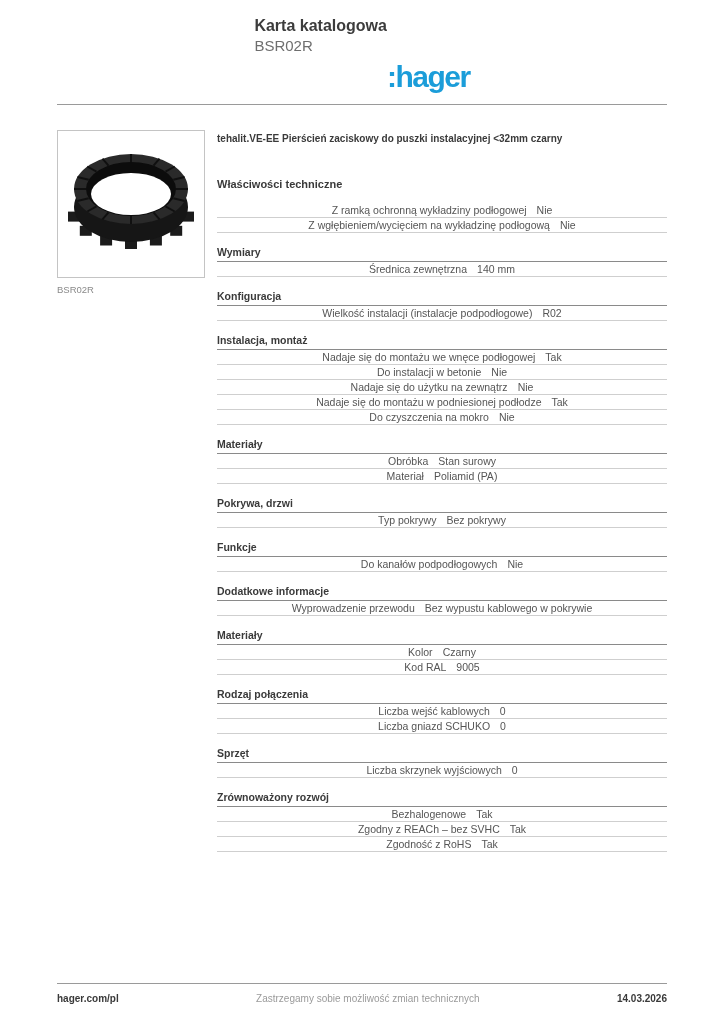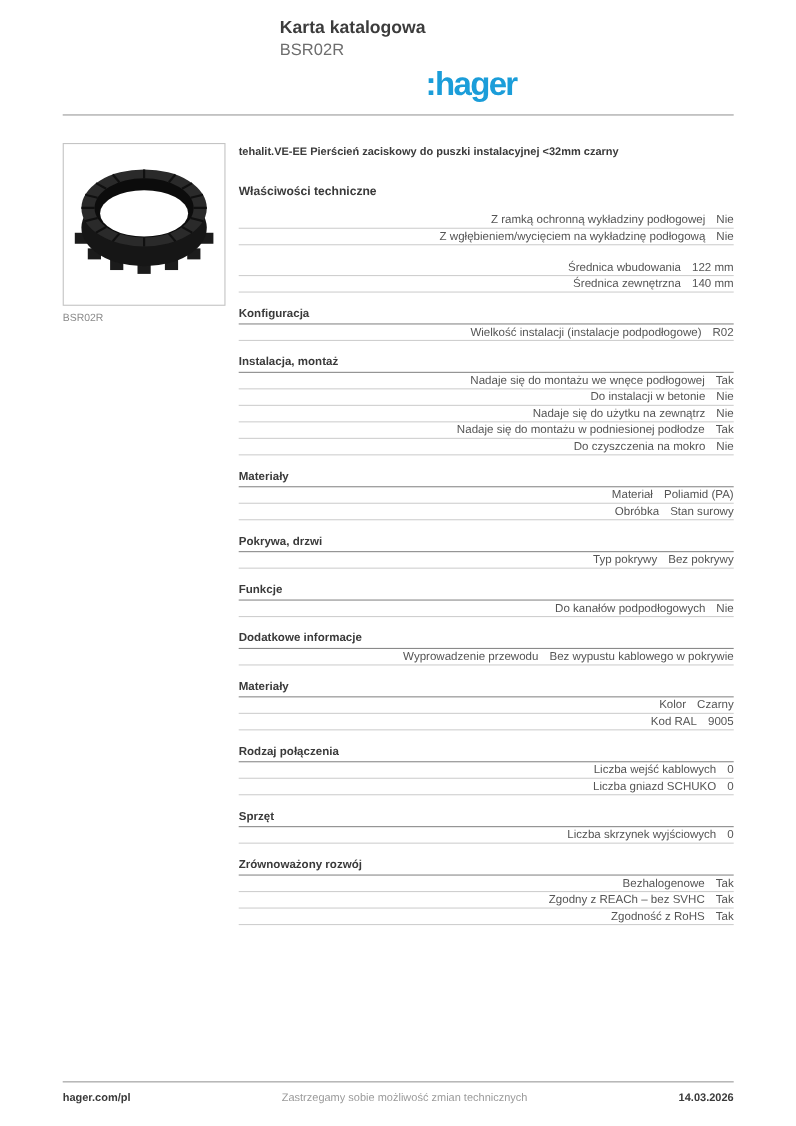--- a/index.html
+++ b/index.html
@@ -27,30 +27,30 @@
     width: 148px; height: 148px;
     border: 1px solid #c4c4c4;
     background: #ffffff;
     display: flex; justify-content: center; align-items: flex-start;
     padding-top: 6px;
   }
   .image-caption { font-size: 9.5px; color: #8a8a8a; margin-top: 6px; }
 
   .right-col { flex: 1; padding-top: 2px; }
   .product-title { font-size: 10px; font-weight: bold; color: #3a3a3a; line-height: 1.3; }
-  .props-heading { font-size: 11px; font-weight: bold; color: #3a3a3a; margin-top: 23px; }
+  .props-heading { font-size: 11px; font-weight: bold; color: #3a3a3a; margin-top: 33px; }
 
   
   .prop-section { margin-top: 13px; }
   .section-title {
     font-size: 10.5px; font-weight: bold; color: #3a3a3a;
     padding-bottom: 3px; border-bottom: 1px solid #8a8a8a;
   }
   .prop-row {
-    display: flex; justify-content: flex-end; align-items: center;
+    display: flex; justify-content: center; align-items: center;
     height: 15px; border-bottom: 1px solid #cfcfcf;
     font-size: 10.5px; color: #555555;
   }
   .prop-row .label { text-align: left; white-space: nowrap; }
   .prop-row .value { text-align: right; white-space: nowrap; padding-left: 10px; }
 
   
   .footer { position: absolute; left: 57px; right: 57px; bottom: 20px; }
   .footer-rule { border: none; border-top: 1px solid #9a9a9a; margin-bottom: 9px; }
   .footer-row { display: flex; justify-content: space-between; align-items: baseline; font-size: 10px; }
@@ -132,25 +132,22 @@
   </div>
 
   <div class="prop-row">
     <span class="label">Z wgłębieniem/wycięciem na wykładzinę podłogową</span>
     <span class="value">Nie</span>
   </div>
 </div>
   </div>
 
   <div class="prop-section">
-    <div class="rows">
-  <div class="prop-row">
-    <span class="label">Średnica wbudowania</span>
-    <span class="value">122 mm</span>
-  </div>
+    <div class="section-title">Wymiary</div>
+    <div class="rows">
 
   <div class="prop-row">
     <span class="label">Średnica zewnętrzna</span>
     <span class="value">140 mm</span>
   </div>
 </div>
   </div>
 
   <div class="prop-section">
     <div class="section-title">Konfiguracja</div>
@@ -189,27 +186,27 @@
     <span class="label">Do czyszczenia na mokro</span>
     <span class="value">Nie</span>
   </div>
 </div>
   </div>
 
   <div class="prop-section">
     <div class="section-title">Materiały</div>
     <div class="rows">
   <div class="prop-row">
+    <span class="label">Obróbka</span>
+    <span class="value">Stan surowy</span>
+  </div>
+
+  <div class="prop-row">
     <span class="label">Materiał</span>
     <span class="value">Poliamid (PA)</span>
-  </div>
-
-  <div class="prop-row">
-    <span class="label">Obróbka</span>
-    <span class="value">Stan surowy</span>
   </div>
 </div>
   </div>
 
   <div class="prop-section">
     <div class="section-title">Pokrywa, drzwi</div>
     <div class="rows">
   <div class="prop-row">
     <span class="label">Typ pokrywy</span>
     <span class="value">Bez pokrywy</span>

